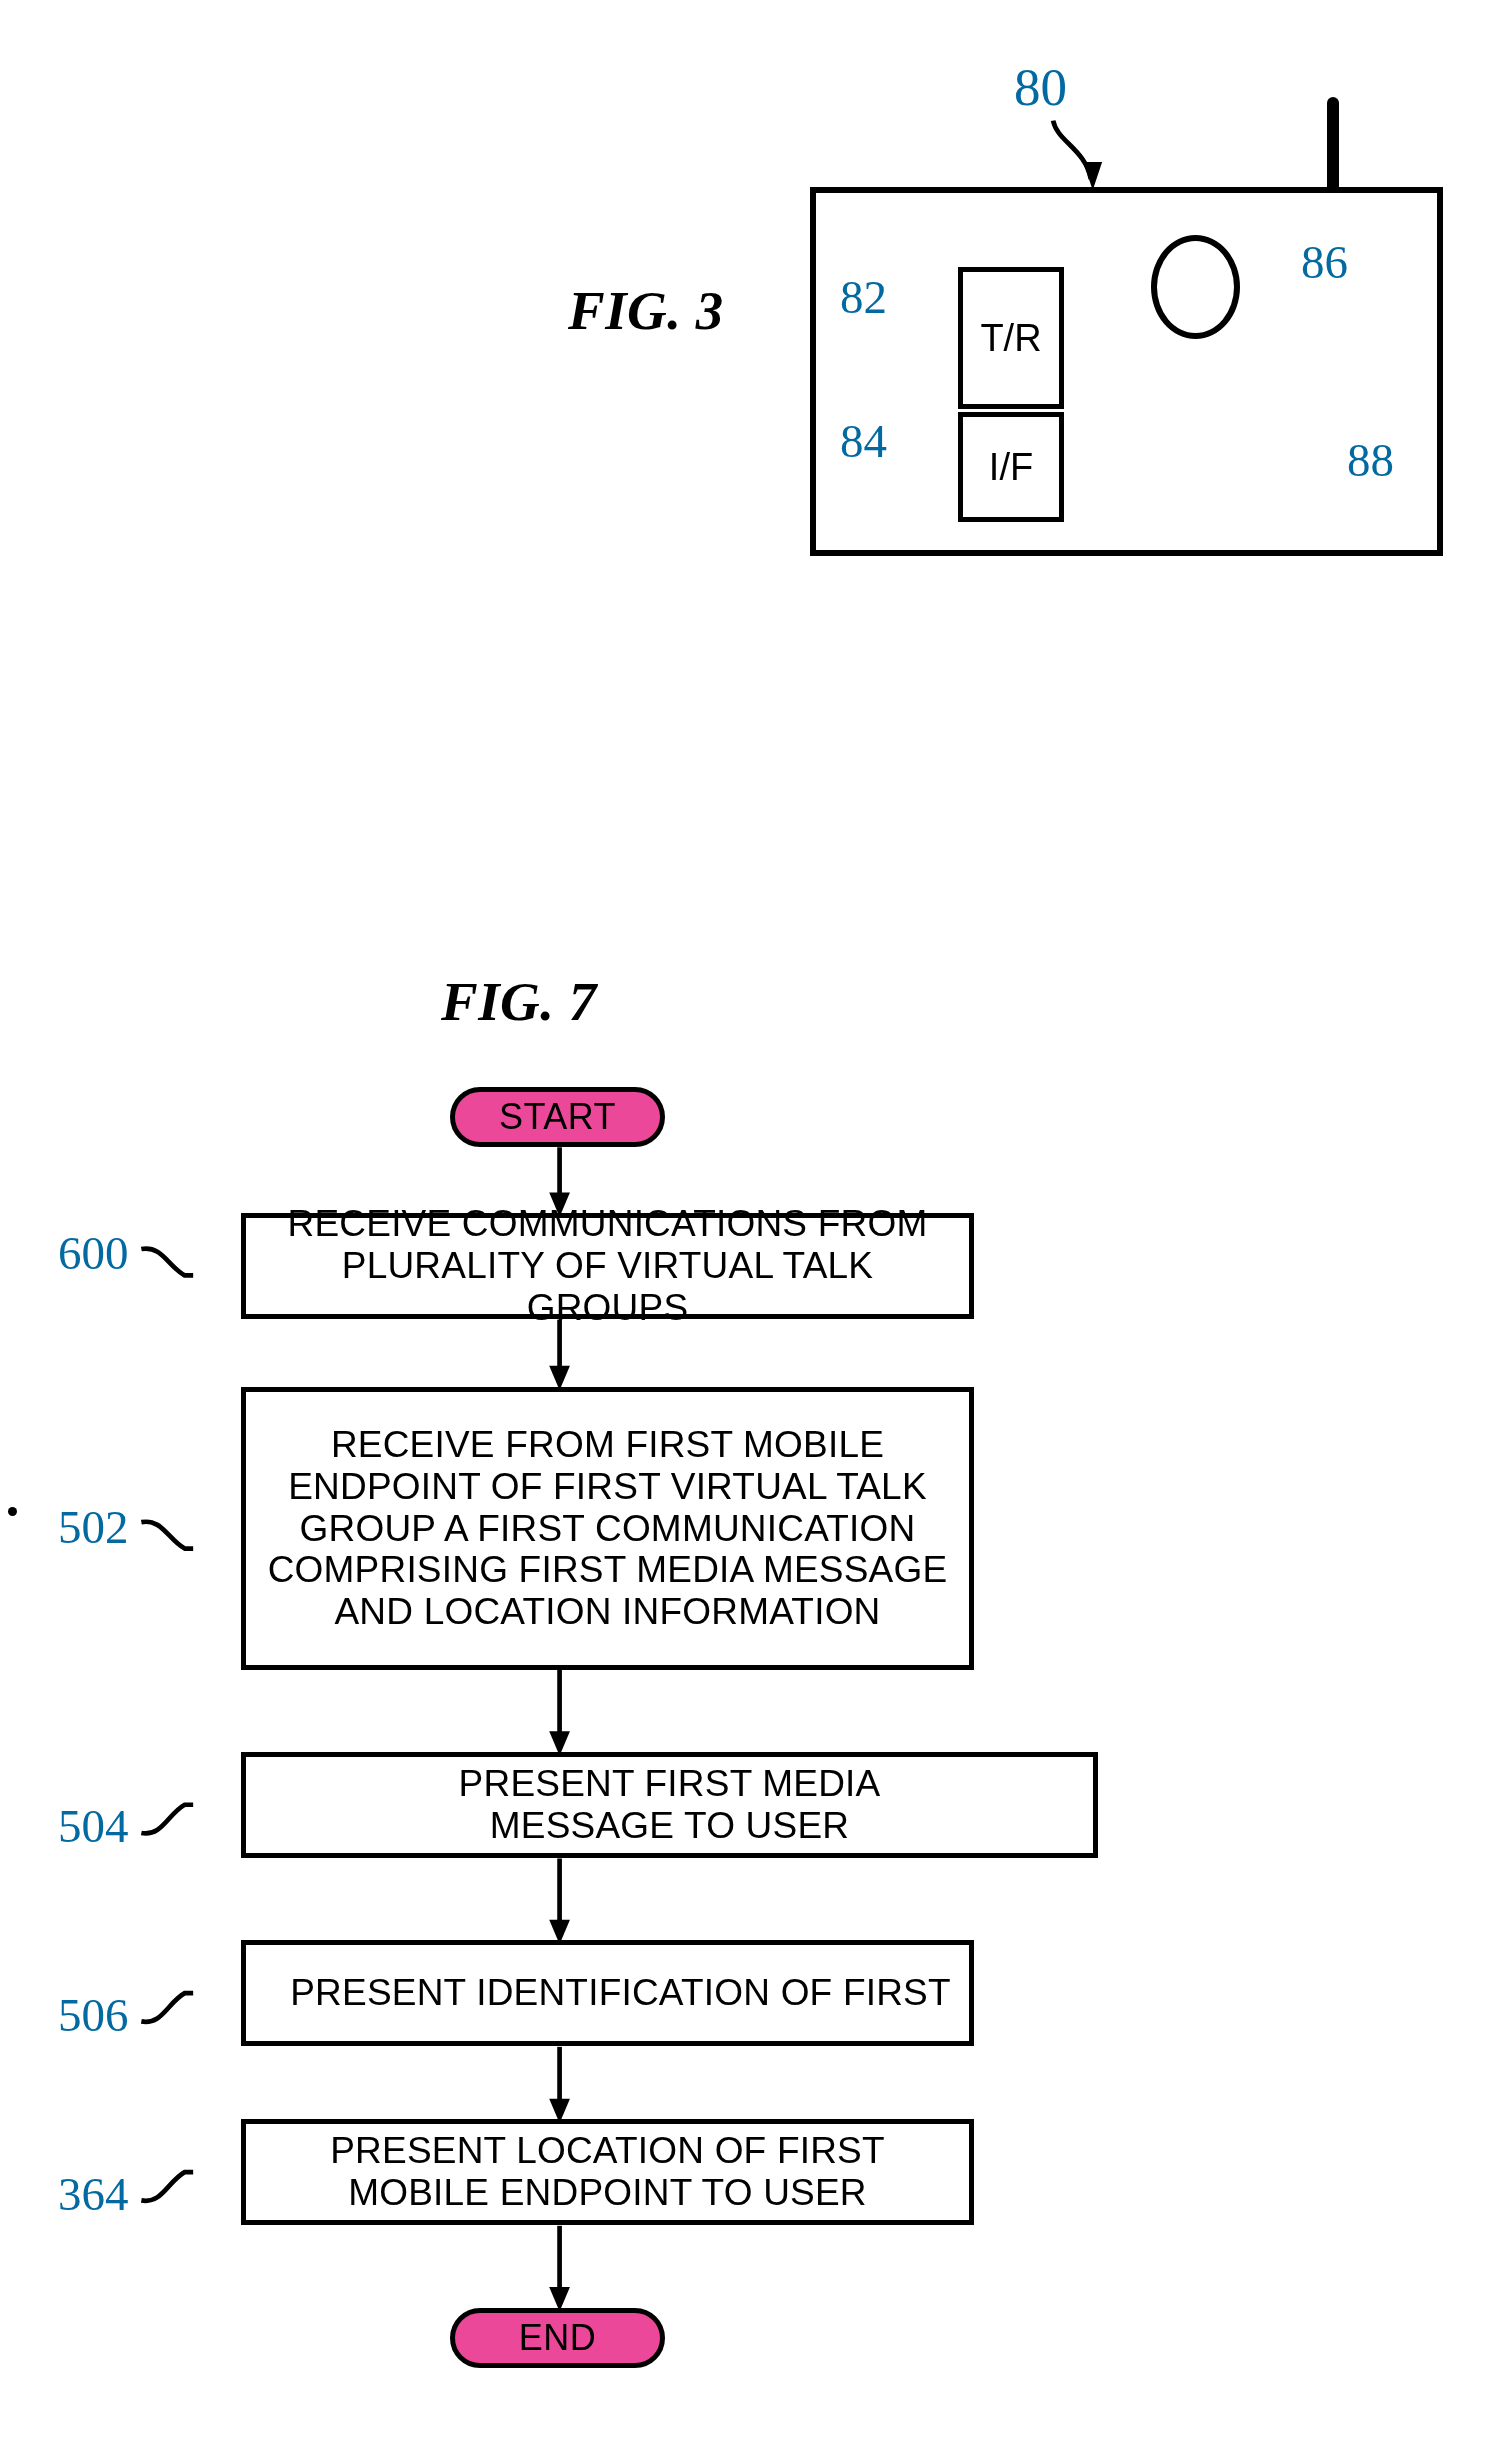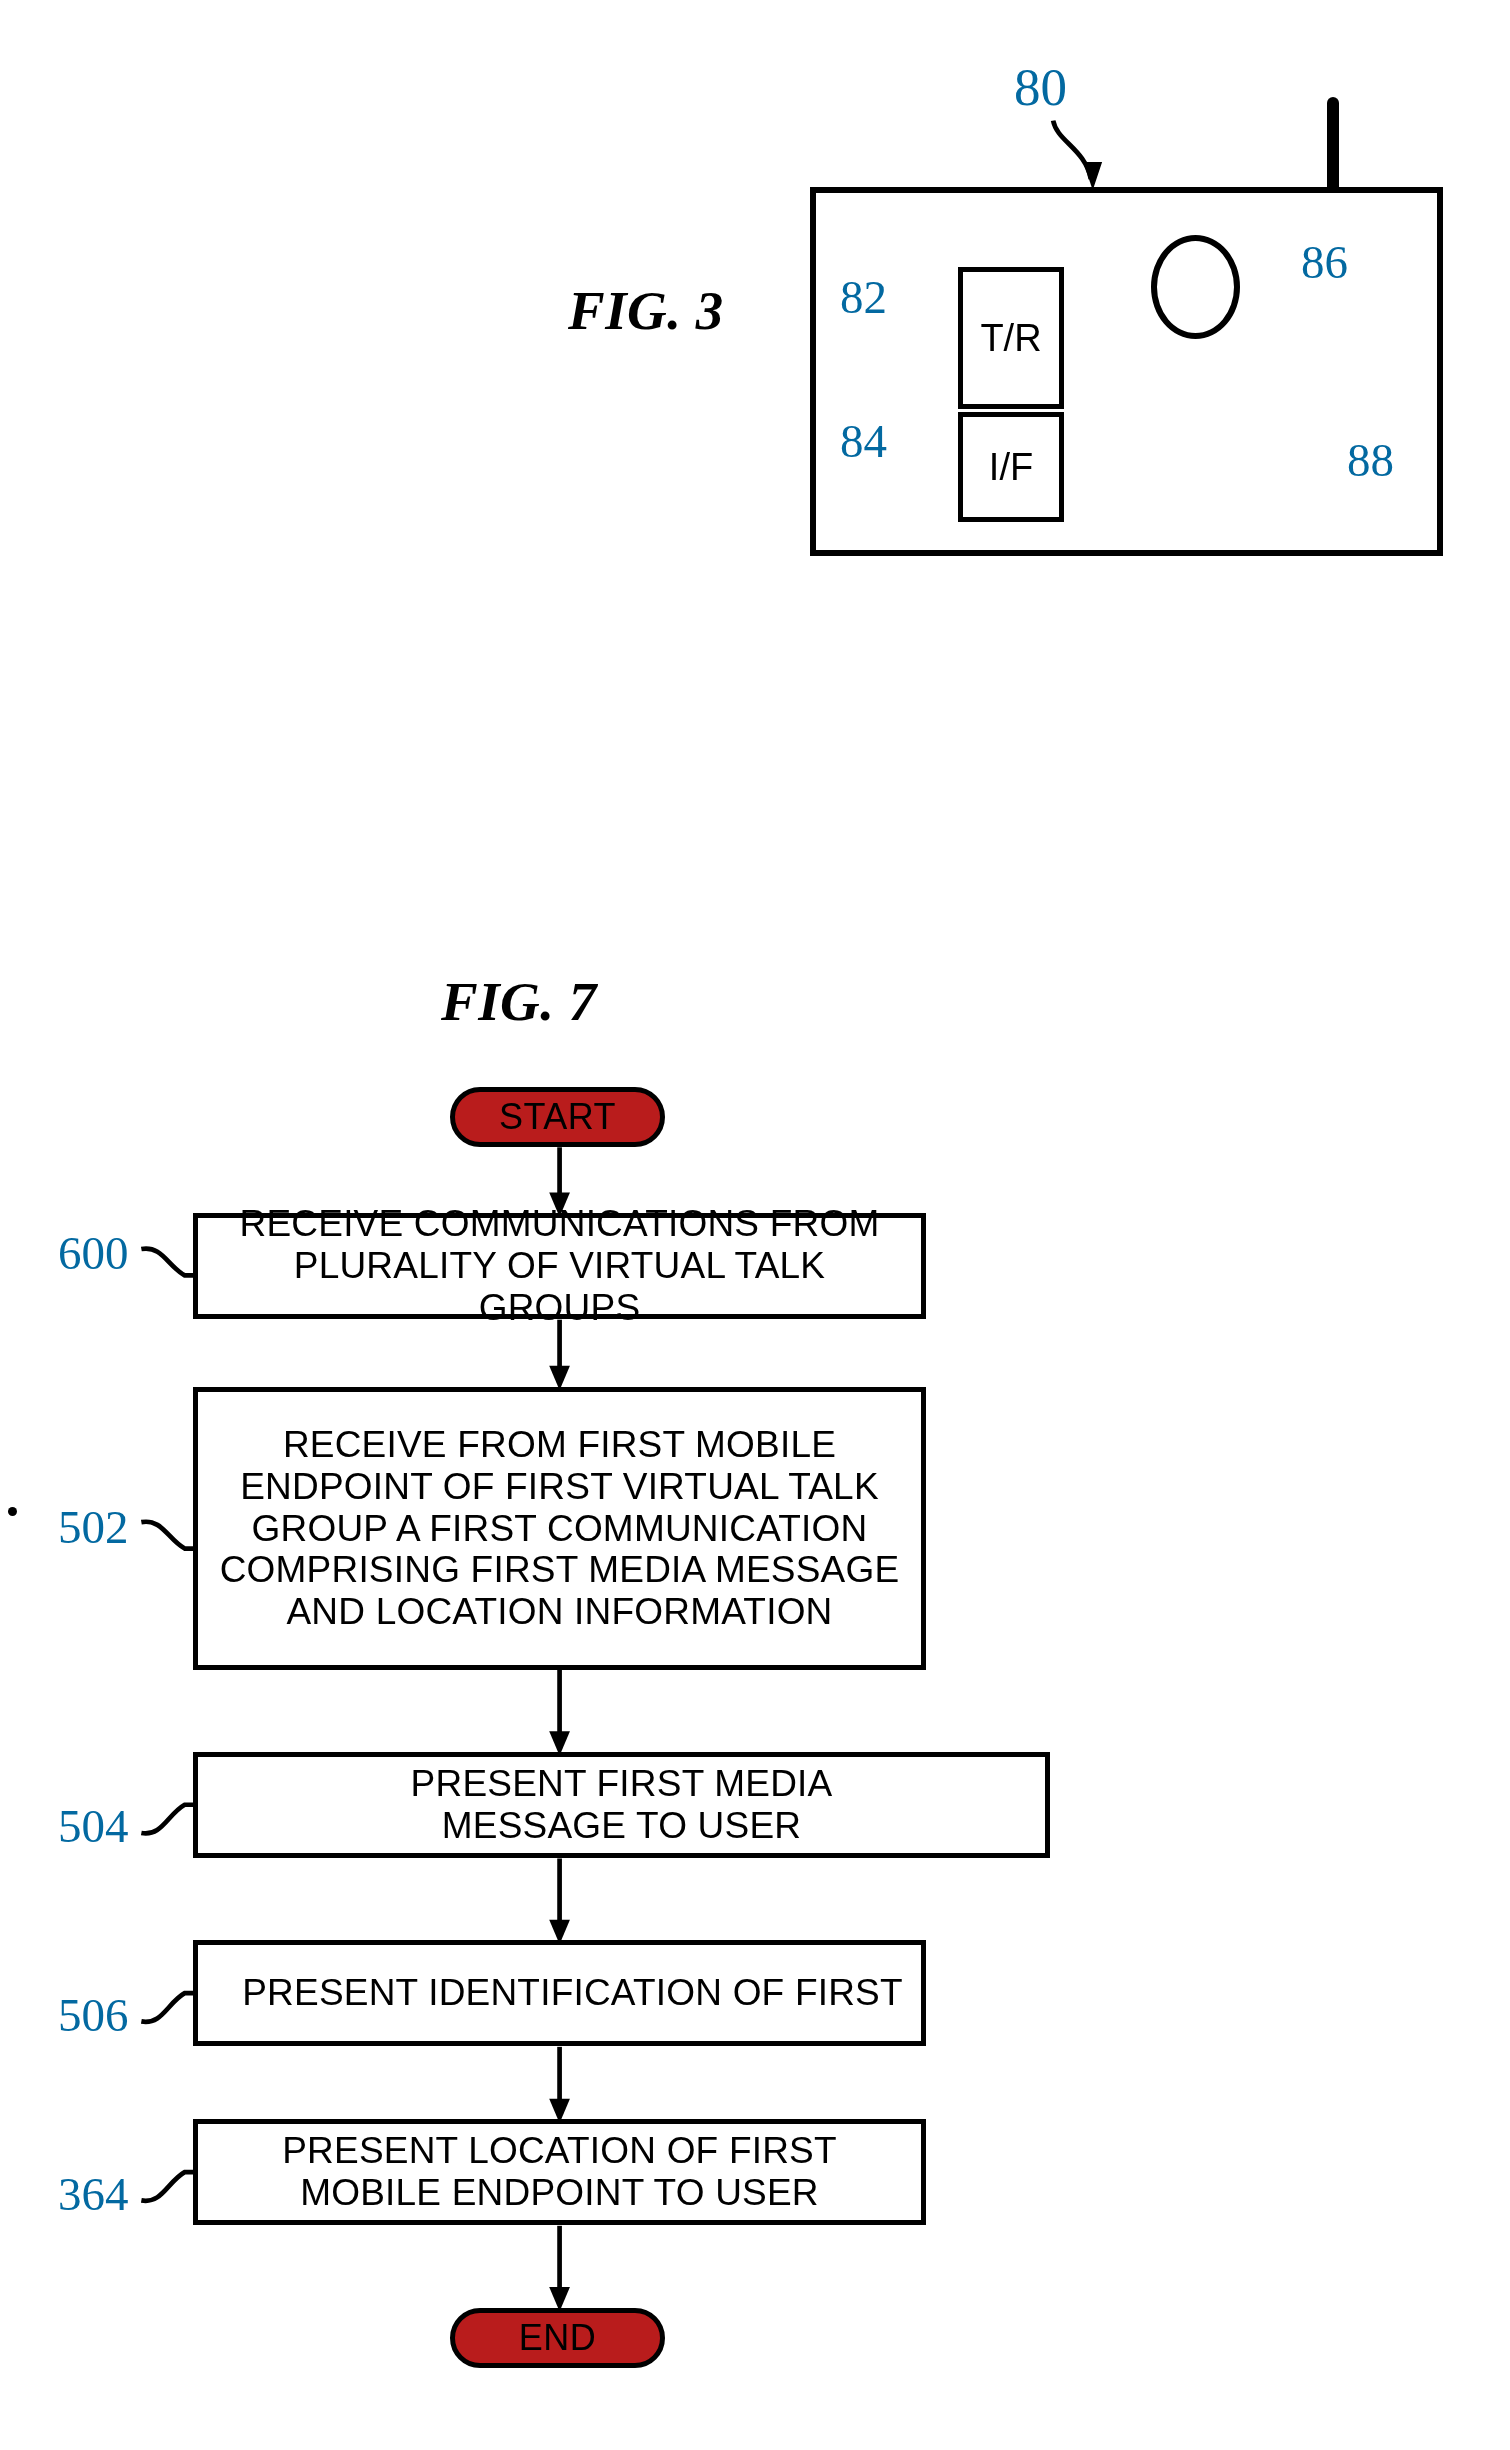--- a/index.html
+++ b/index.html
@@ -120,21 +120,21 @@
   
   #fig7-label {
     left: 441px;
     top: 970px;
     font-size: 55px;
   }
   .terminator {
     border: 5.7px solid #000;
     border-radius: 32px;
     box-sizing: border-box;
-    background: #b91c1c;
+    background: #ec4899;
     display: flex;
     align-items: center;
     justify-content: center;
     font-size: 36px;
     letter-spacing: 0.5px;
     color: #000;
   }
   #node-start {
     left: 450px;
     top: 1087px;
@@ -153,20 +153,21 @@
     background: #fff;
     display: flex;
     align-items: center;
     justify-content: center;
     text-align: center;
     padding: 0 15px;
     font-size: 37px;
     line-height: 1.13;
     letter-spacing: 0.2px;
     color: #000;
+    margin-left: 48px;
   }
   #node-500 { left: 193px; top: 1213px; width: 733px; height: 106px; }
   #node-502 { left: 193px; top: 1387px; width: 733px; height: 283px; }
   #node-504 { left: 193px; top: 1752px; width: 857px; height: 106px; }
   #node-506 { left: 193px; top: 1940px; width: 733px; height: 106px; padding-left: 41px; }
   #node-508 { left: 193px; top: 2119px; width: 733px; height: 106px; }
 
   .step-ref { font-size: 47px; }
   #ref-500 { left: 58px;  top: 1226px; }
   #ref-502 { left: 58px;  top: 1500px; }

